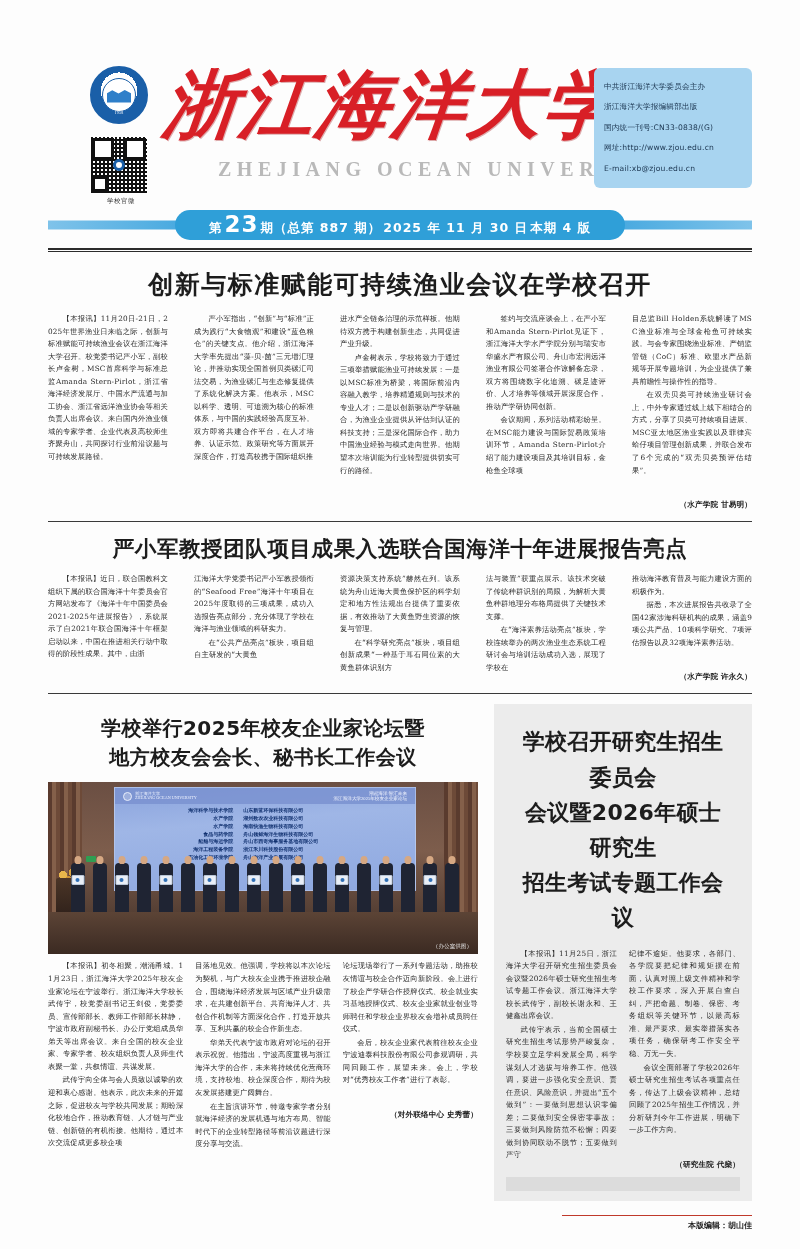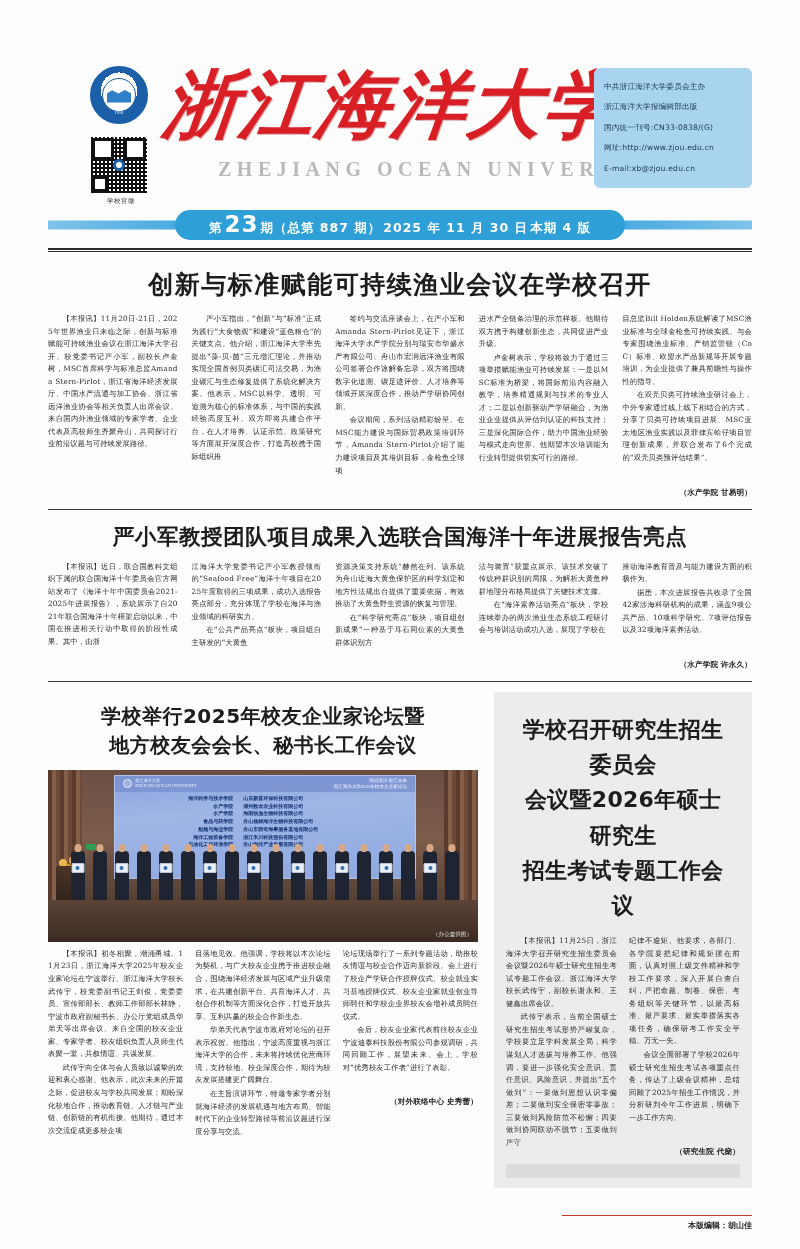--- a/index.html
+++ b/index.html
@@ -189,21 +189,21 @@
     text-align: center;
     font-family: "DejaVu Sans", "Liberation Sans", sans-serif;
     font-weight: 700;
     font-size: 22px;
     color: #1c1c1c;
     letter-spacing: .3px;
     line-height: 1.6;
     padding: 16px 8px 12px 8px;
   }
 
-  .cols-4 { display: grid; grid-template-columns: repeat(4,1fr); gap: 0 14px; }
+  .cols-4 { display: grid; grid-template-columns: repeat(4,1fr); gap: 0 26px; }
   .cols-3 { display: grid; grid-template-columns: repeat(3,1fr); gap: 0 12px; }
   .cols-2 { display: grid; grid-template-columns: repeat(2,1fr); gap: 0 12px; }
 
   .body-text {
     font-family: "DejaVu Serif", "Liberation Serif", serif;
     font-size: 7.3px;
     line-height: 1.72;
     color: #2a2a2a;
     text-align: justify;
     text-justify: inter-character;
@@ -389,26 +389,26 @@
     <div>
       <div class="headline-1">创新与标准赋能可持续渔业会议在学校召开</div>
       <div class="cols-4" style="grid-template-columns:repeat(5,1fr)">
         <div class="body-text">
           <p>【本报讯】11月20日-21日，2025年世界渔业日来临之际，创新与标准赋能可持续渔业会议在浙江海洋大学召开。校党委书记严小军，副校长卢金树，MSC首席科学与标准总监Amanda Stern-Pirlot，浙江省海洋经济发展厅、中国水产流通与加工协会、浙江省远洋渔业协会等相关负责人出席会议。来自国内外渔业领域的专家学者、企业代表及高校师生齐聚舟山，共同探讨行业前沿议题与可持续发展路径。</p>
         </div>
         <div class="body-text">
           <p>严小军指出，“创新”与“标准”正成为践行“大食物观”和建设“蓝色粮仓”的关键支点。他介绍，浙江海洋大学率先提出“藻-贝-菌”三元增汇理论，并推动实现全国首例贝类碳汇司法交易，为渔业碳汇与生态修复提供了系统化解决方案。他表示，MSC以科学、透明、可追溯为核心的标准体系，与中国的实践经验高度互补。双方即将共建合作平台，在人才培养、认证示范、政策研究等方面展开深度合作，打造高校携手国际组织推</p>
         </div>
         <div class="body-text">
+          <p class="noindent">进水产全链条治理的示范样板。他期待双方携手构建创新生态，共同促进产业升级。</p>
+          <p>卢金树表示，学校将致力于通过三项举措赋能渔业可持续发展：一是以MSC标准为桥梁，将国际前沿内容融入教学，培养精通规则与技术的专业人才；二是以创新驱动产学研融合，为渔业企业提供从评估到认证的科技支持；三是深化国际合作，助力中国渔业经验与模式走向世界。他期望本次培训能为行业转型提供切实可行的路径。</p>
+        </div>
+        <div class="body-text">
           <p>签约与交流座谈会上，在严小军和Amanda Stern-Pirlot见证下，浙江海洋大学水产学院分别与瑞安市华盛水产有限公司、舟山市宏润远洋渔业有限公司签署合作谅解备忘录，双方将围绕数字化追溯、碳足迹评价、人才培养等领域开展深度合作，推动产学研协同创新。</p>
           <p>会议期间，系列活动精彩纷呈。在MSC能力建设与国际贸易政策培训环节，Amanda Stern-Pirlot介绍了能力建设项目及其培训目标，金枪鱼全球项</p>
-        </div>
-        <div class="body-text">
-          <p class="noindent">进水产全链条治理的示范样板。他期待双方携手构建创新生态，共同促进产业升级。</p>
-          <p>卢金树表示，学校将致力于通过三项举措赋能渔业可持续发展：一是以MSC标准为桥梁，将国际前沿内容融入教学，培养精通规则与技术的专业人才；二是以创新驱动产学研融合，为渔业企业提供从评估到认证的科技支持；三是深化国际合作，助力中国渔业经验与模式走向世界。他期望本次培训能为行业转型提供切实可行的路径。</p>
         </div>
         <div class="body-text">
           <p class="noindent">目总监Bill Holden系统解读了MSC渔业标准与全球金枪鱼可持续实践。与会专家围绕渔业标准、产销监管链（CoC）标准、欧盟水产品新规等开展专题培训，为企业提供了兼具前瞻性与操作性的指导。</p>
           <p>在双壳贝类可持续渔业研讨会上，中外专家通过线上线下相结合的方式，分享了贝类可持续项目进展、MSC亚太地区渔业实践以及菲律宾蛤仔项目管理创新成果，并联合发布了6个完成的“双壳贝类预评估结果”。</p>
           <div class="byline">（水产学院 甘易明）</div>
         </div>
       </div>
     </div>
 
     <div class="sep-line-dark"></div>

